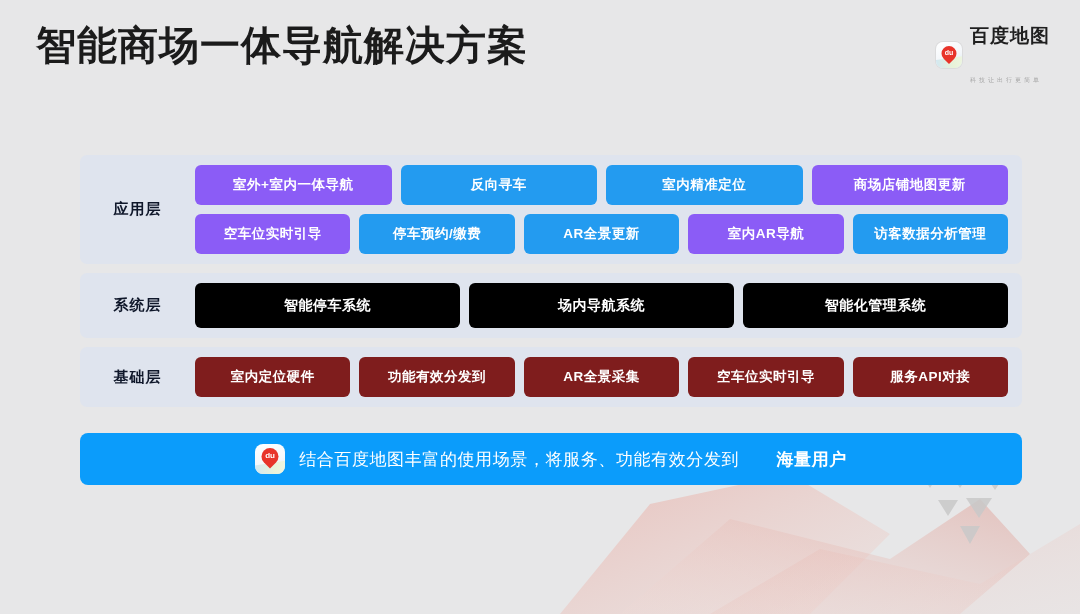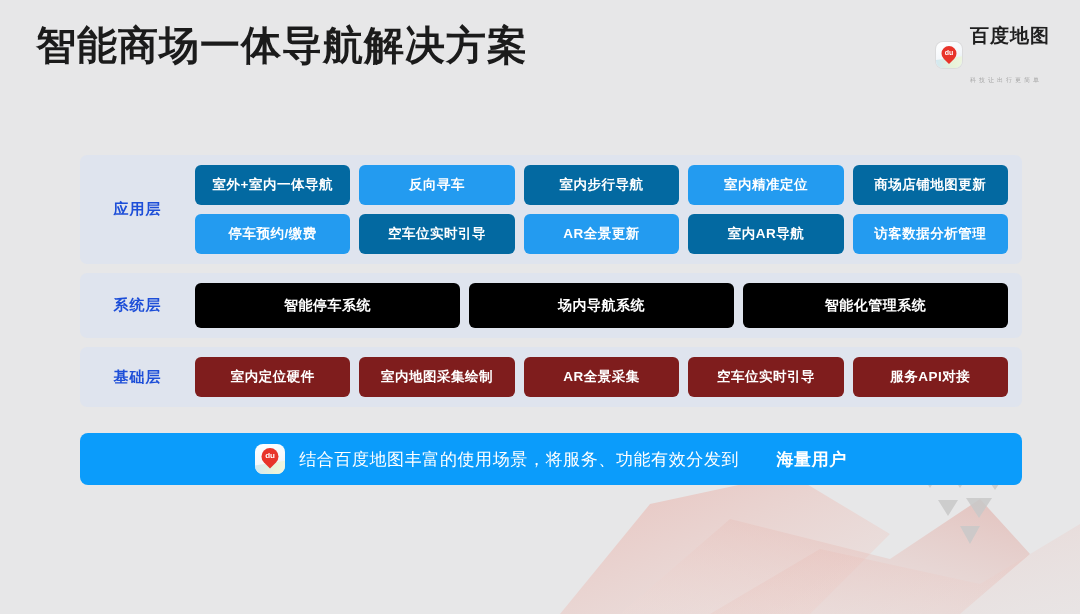--- a/index.html
+++ b/index.html
@@ -53,31 +53,31 @@
 
   
   .arch { position:absolute; left:80px; top:155px; width:942px; }
   .layer {
     display:flex; align-items:center;
     background:#dfe4ee; border-radius:7px;
     margin-bottom:9px; padding:10px 14px 10px 0;
   }
   .layer-label {
     width:115px; flex:none; text-align:center;
-    font-size:15px; font-weight:700; color:#1d4ed8; letter-spacing:1px;
+    font-size:15px; font-weight:700; color:#0f172a; letter-spacing:1px;
   }
   .layer-body { flex:1; display:flex; flex-direction:column; gap:9px; }
   .row { display:flex; gap:9px; }
   .chip {
     flex:1; height:40px; border-radius:6px;
     display:flex; align-items:center; justify-content:center;
     color:#fff; font-size:13.5px; font-weight:700; letter-spacing:.5px;
     white-space:nowrap;
   }
-  .chip.red  { background:#0369a1; }
+  .chip.red  { background:#8b5cf6; }
   .chip.blue { background:#239bf0; }
   .chip.deep { background:#000000; height:45px; font-size:14px; }
   .chip.mid  { background:#7f1d1d; }
 
   
   .banner {
     position:absolute; left:80px; top:433px; width:942px; height:52px;
     background:#0b9cfb; border-radius:8px;
     display:flex; align-items:center; justify-content:center; gap:14px;
   }
@@ -148,27 +148,26 @@
     </div>
   </div>
 
   <div class="arch" id="arch">
       <div class="layer">
         <div class="layer-label">应用层</div>
         <div class="layer-body">
           <div class="row">
             <div class="chip red">室外+室内一体导航</div>
             <div class="chip blue">反向寻车</div>
-            <div class="chip red">室内步行导航</div>
             <div class="chip blue">室内精准定位</div>
             <div class="chip red">商场店铺地图更新</div>
           </div>
           <div class="row">
+            <div class="chip red">空车位实时引导</div>
             <div class="chip blue">停车预约/缴费</div>
-            <div class="chip red">空车位实时引导</div>
             <div class="chip blue">AR全景更新</div>
             <div class="chip red">室内AR导航</div>
             <div class="chip blue">访客数据分析管理</div>
           </div>
         </div>
       </div>
       <div class="layer">
         <div class="layer-label">系统层</div>
         <div class="layer-body">
           <div class="row">
@@ -176,21 +175,21 @@
             <div class="chip deep">场内导航系统</div>
             <div class="chip deep">智能化管理系统</div>
           </div>
         </div>
       </div>
       <div class="layer">
         <div class="layer-label">基础层</div>
         <div class="layer-body">
           <div class="row">
             <div class="chip mid">室内定位硬件</div>
-            <div class="chip mid">室内地图采集绘制</div>
+            <div class="chip mid">功能有效分发到</div>
             <div class="chip mid">AR全景采集</div>
             <div class="chip mid">空车位实时引导</div>
             <div class="chip mid">服务API对接</div>
           </div>
         </div>
       </div>
     </div>
 
   <div class="banner">
     <div class="banner-icon">

